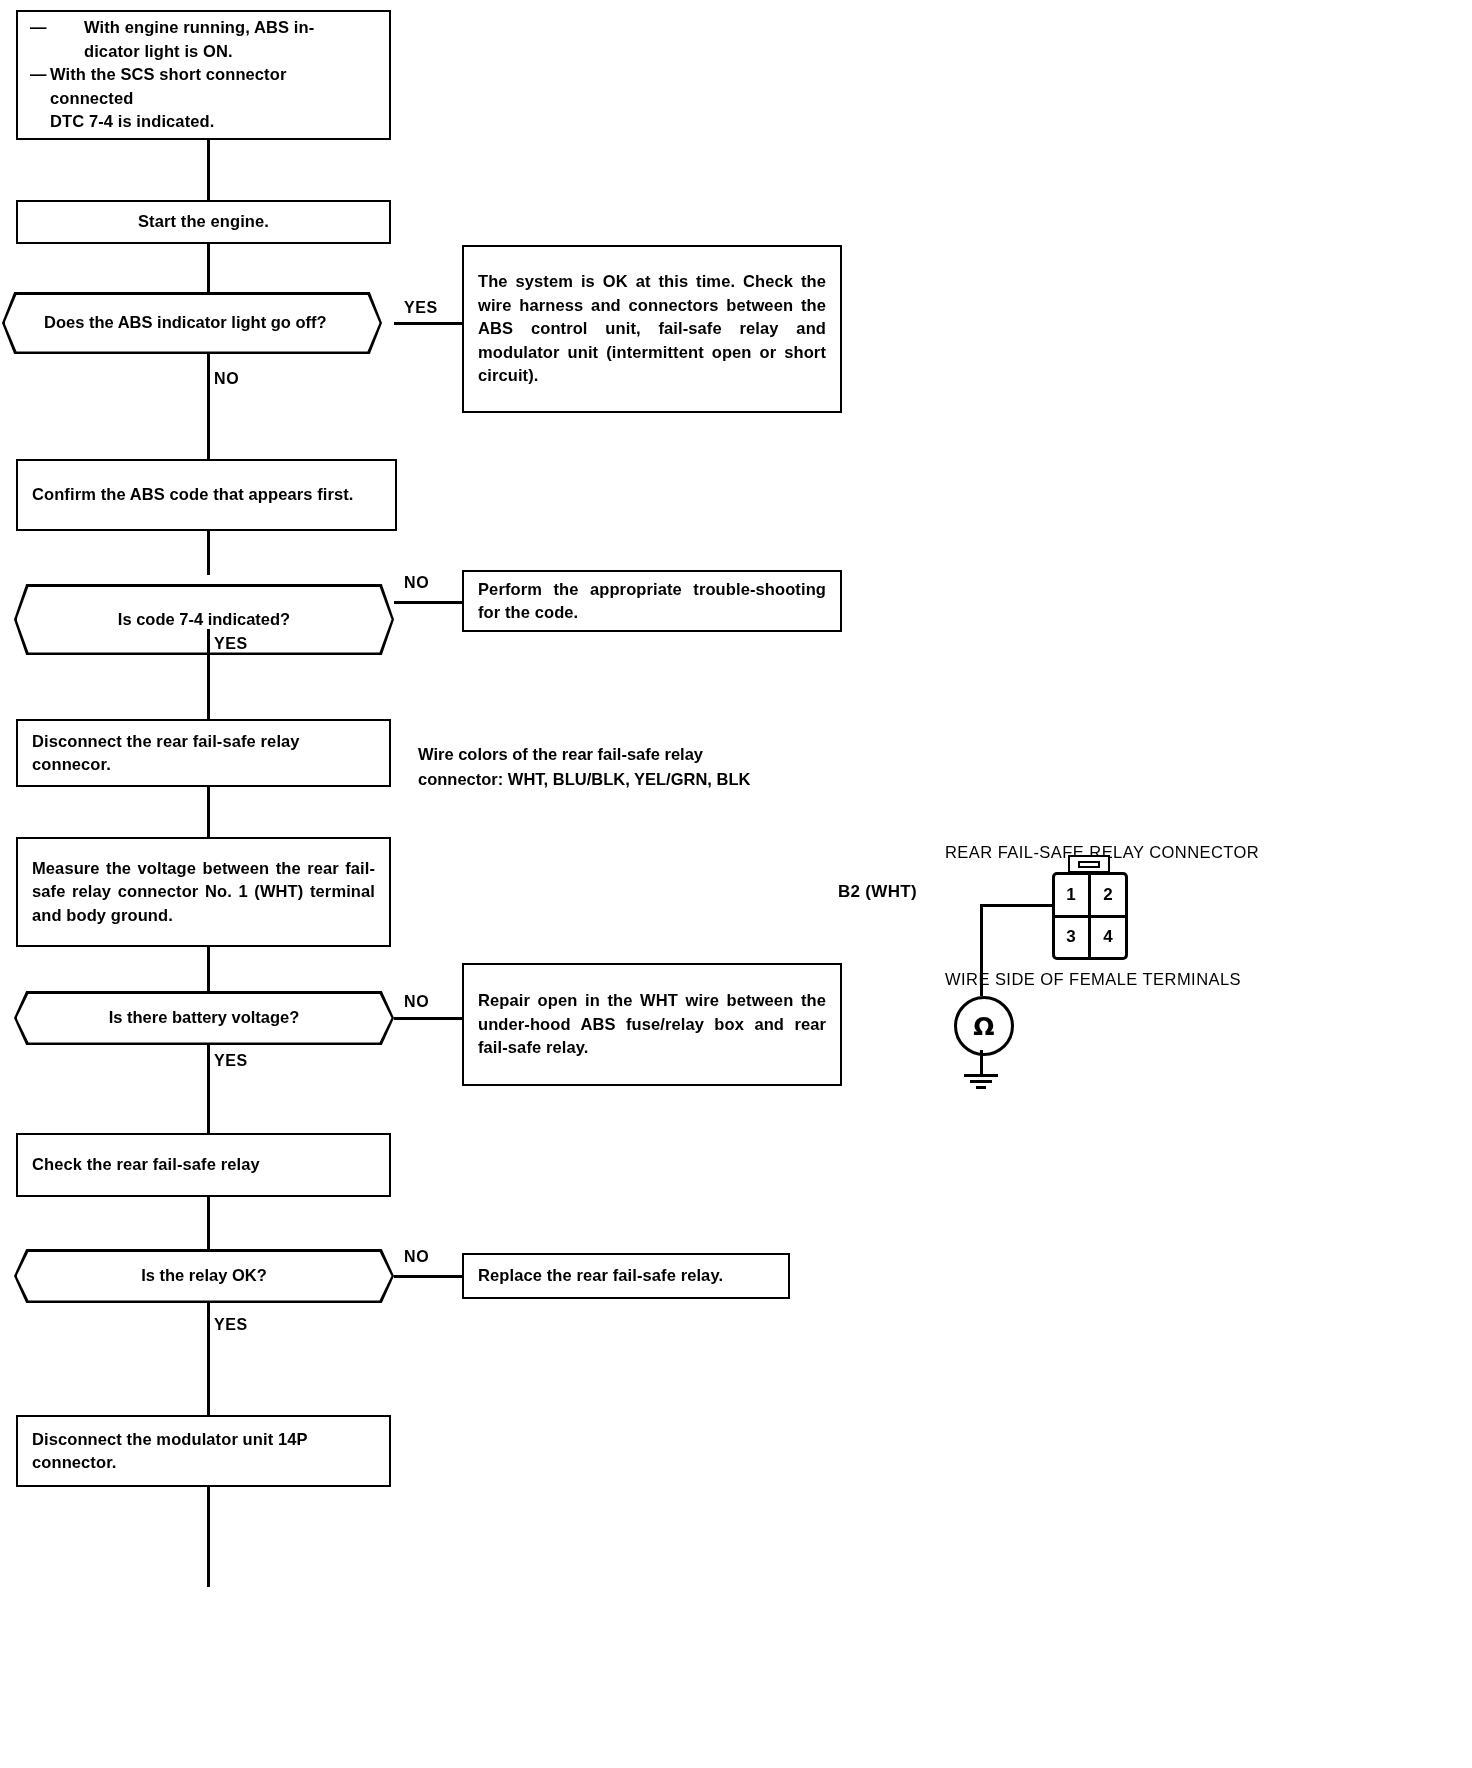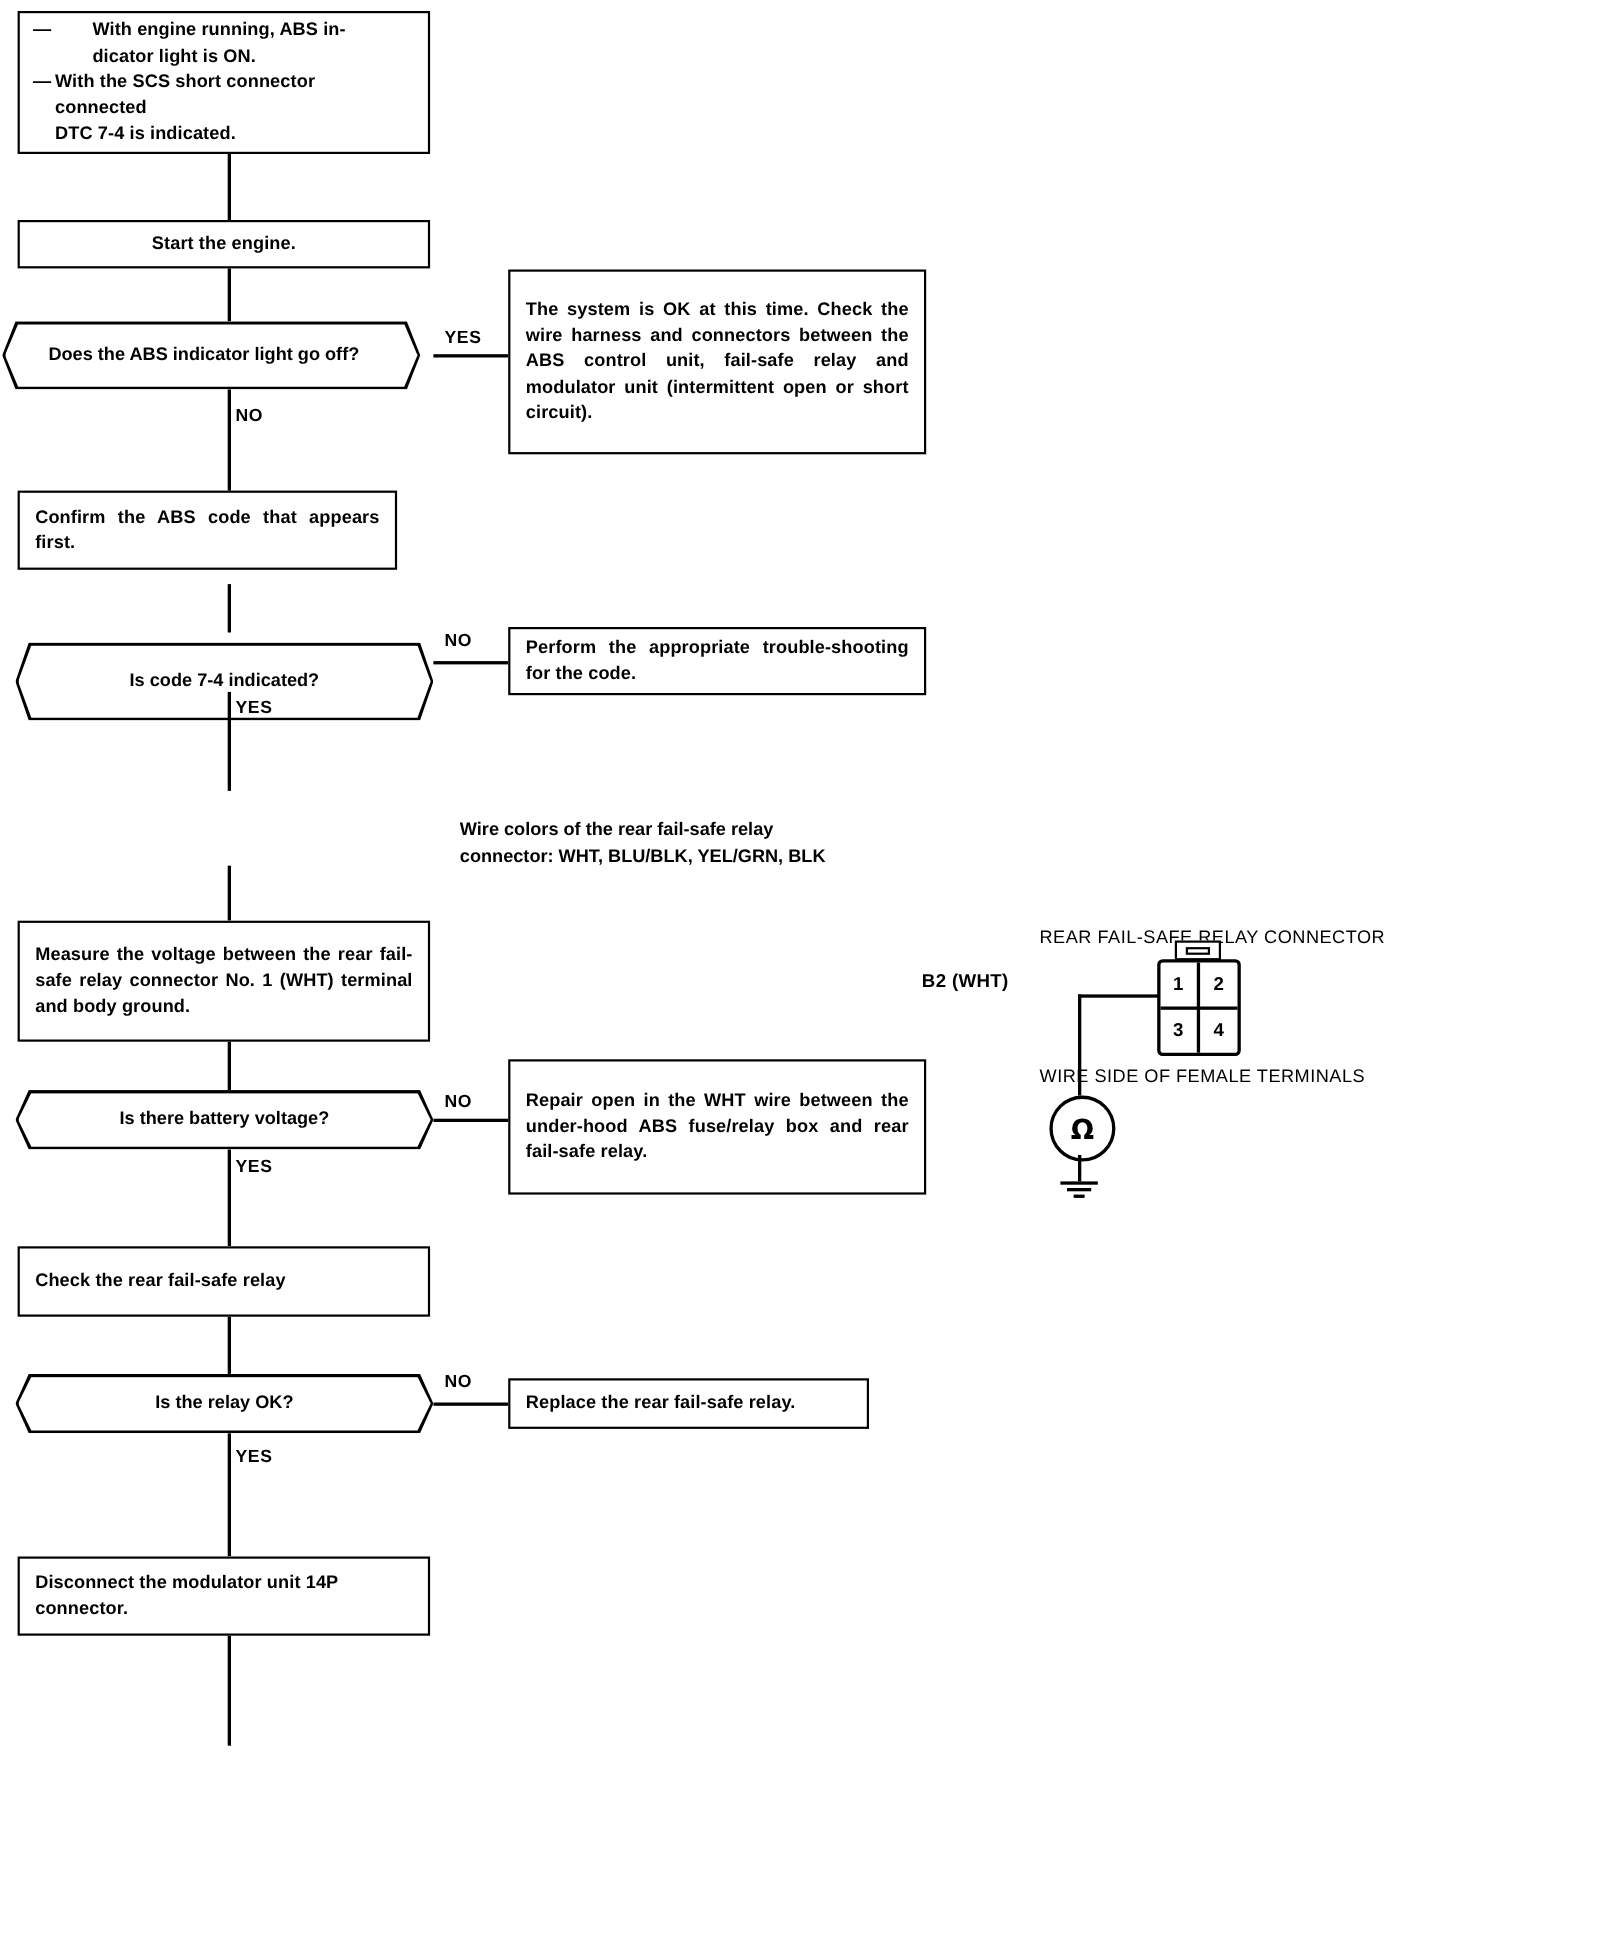--- a/index.html
+++ b/index.html
@@ -214,21 +214,21 @@
   <div class="hline" style="left:394px; top:322px; width:68px;"></div>
   <div class="branch-label" style="left:404px; top:299px;">YES</div>
 
   <div class="node rect justify" style="left:462px; top:245px; width:380px; height:168px;">
     <div class="txt">The system is OK at this time. Check the wire harness and connectors between the ABS control unit, fail-safe relay and modulator unit (intermittent open or short circuit).</div>
   </div>
 
   <div class="vline" style="left:207px; top:354px; height:105px;"></div>
   <div class="branch-label" style="left:214px; top:370px;">NO</div>
 
-  <div class="node rect justify" style="left:16px; top:446px; width:345px; height:72px;align-items:center;">
+  <div class="node rect justify" style="left:16px; top:459px; width:381px; height:72px;align-items:center;">
     <div class="txt">Confirm the ABS code that appears first.</div>
   </div>
 
   <div class="vline" style="left:207px; top:531px; height:44px;"></div>
 
   <div class="hex center" style="left:14px; top:584px; width:380px; height:71px;">
     <div class="hexshape"></div>
     <div class="hexinner"></div>
     <div class="txt">Is code 7-4 indicated?</div>
   </div>
@@ -236,20 +236,23 @@
   <div class="hline" style="left:394px; top:601px; width:68px;"></div>
   <div class="branch-label" style="left:404px; top:574px;">NO</div>
 
   <div class="node rect justify" style="left:462px; top:570px; width:380px; height:62px;">
     <div class="txt">Perform the appropriate trouble-shooting for the code.</div>
   </div>
 
   <div class="vline" style="left:207px; top:629px; height:90px;"></div>
   <div class="branch-label" style="left:214px; top:635px;">YES</div>
 
+  <div class="node rect" style="left:16px; top:719px; width:375px; height:68px;">
+    <div class="txt">Disconnect the rear fail-safe relay connecor.</div>
+  </div>
 
   <div class="plain-note" style="left:418px; top:742px; width:430px;">
     <span>Wire colors of the rear fail-safe relay</span><br>
     <span>connector: WHT, BLU/BLK, YEL/GRN, BLK</span>
   </div>
 
   <div class="vline" style="left:207px; top:787px; height:50px;"></div>
 
   <div class="node rect justify" style="left:16px; top:837px; width:375px; height:110px;">
     <div class="txt">Measure the voltage between the rear fail-safe relay connector No. 1 (WHT) terminal and body ground.</div>

